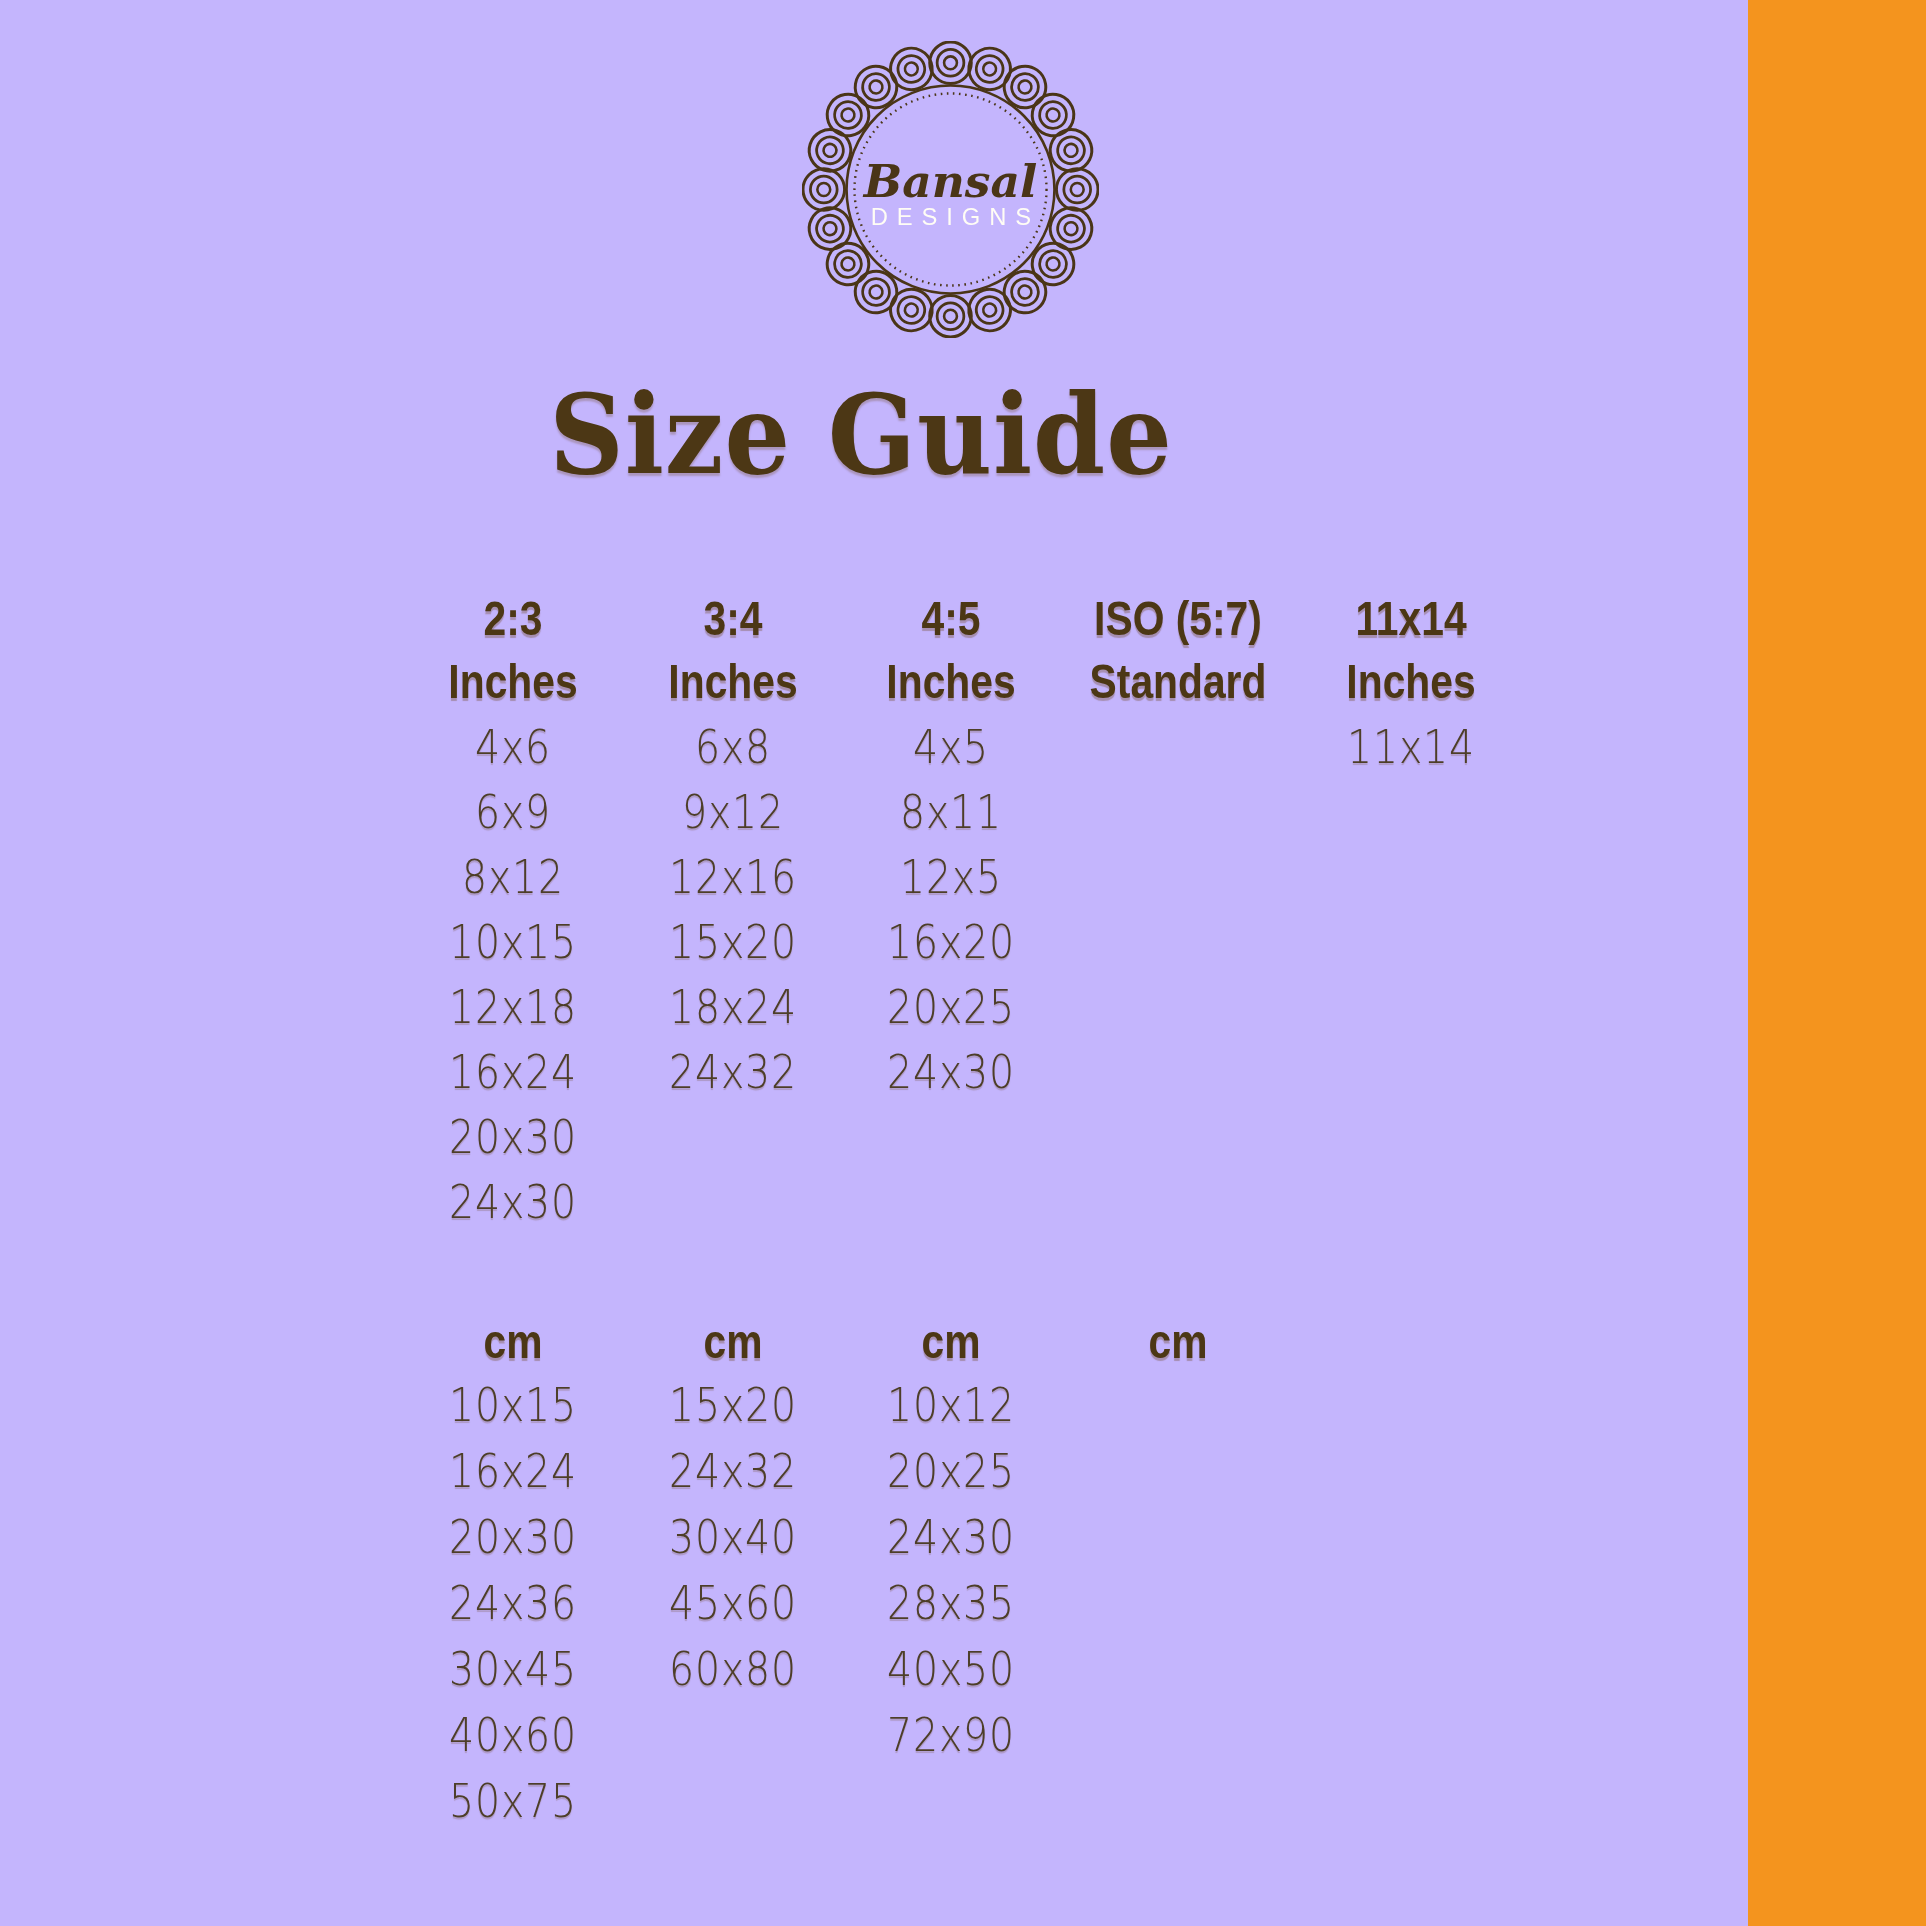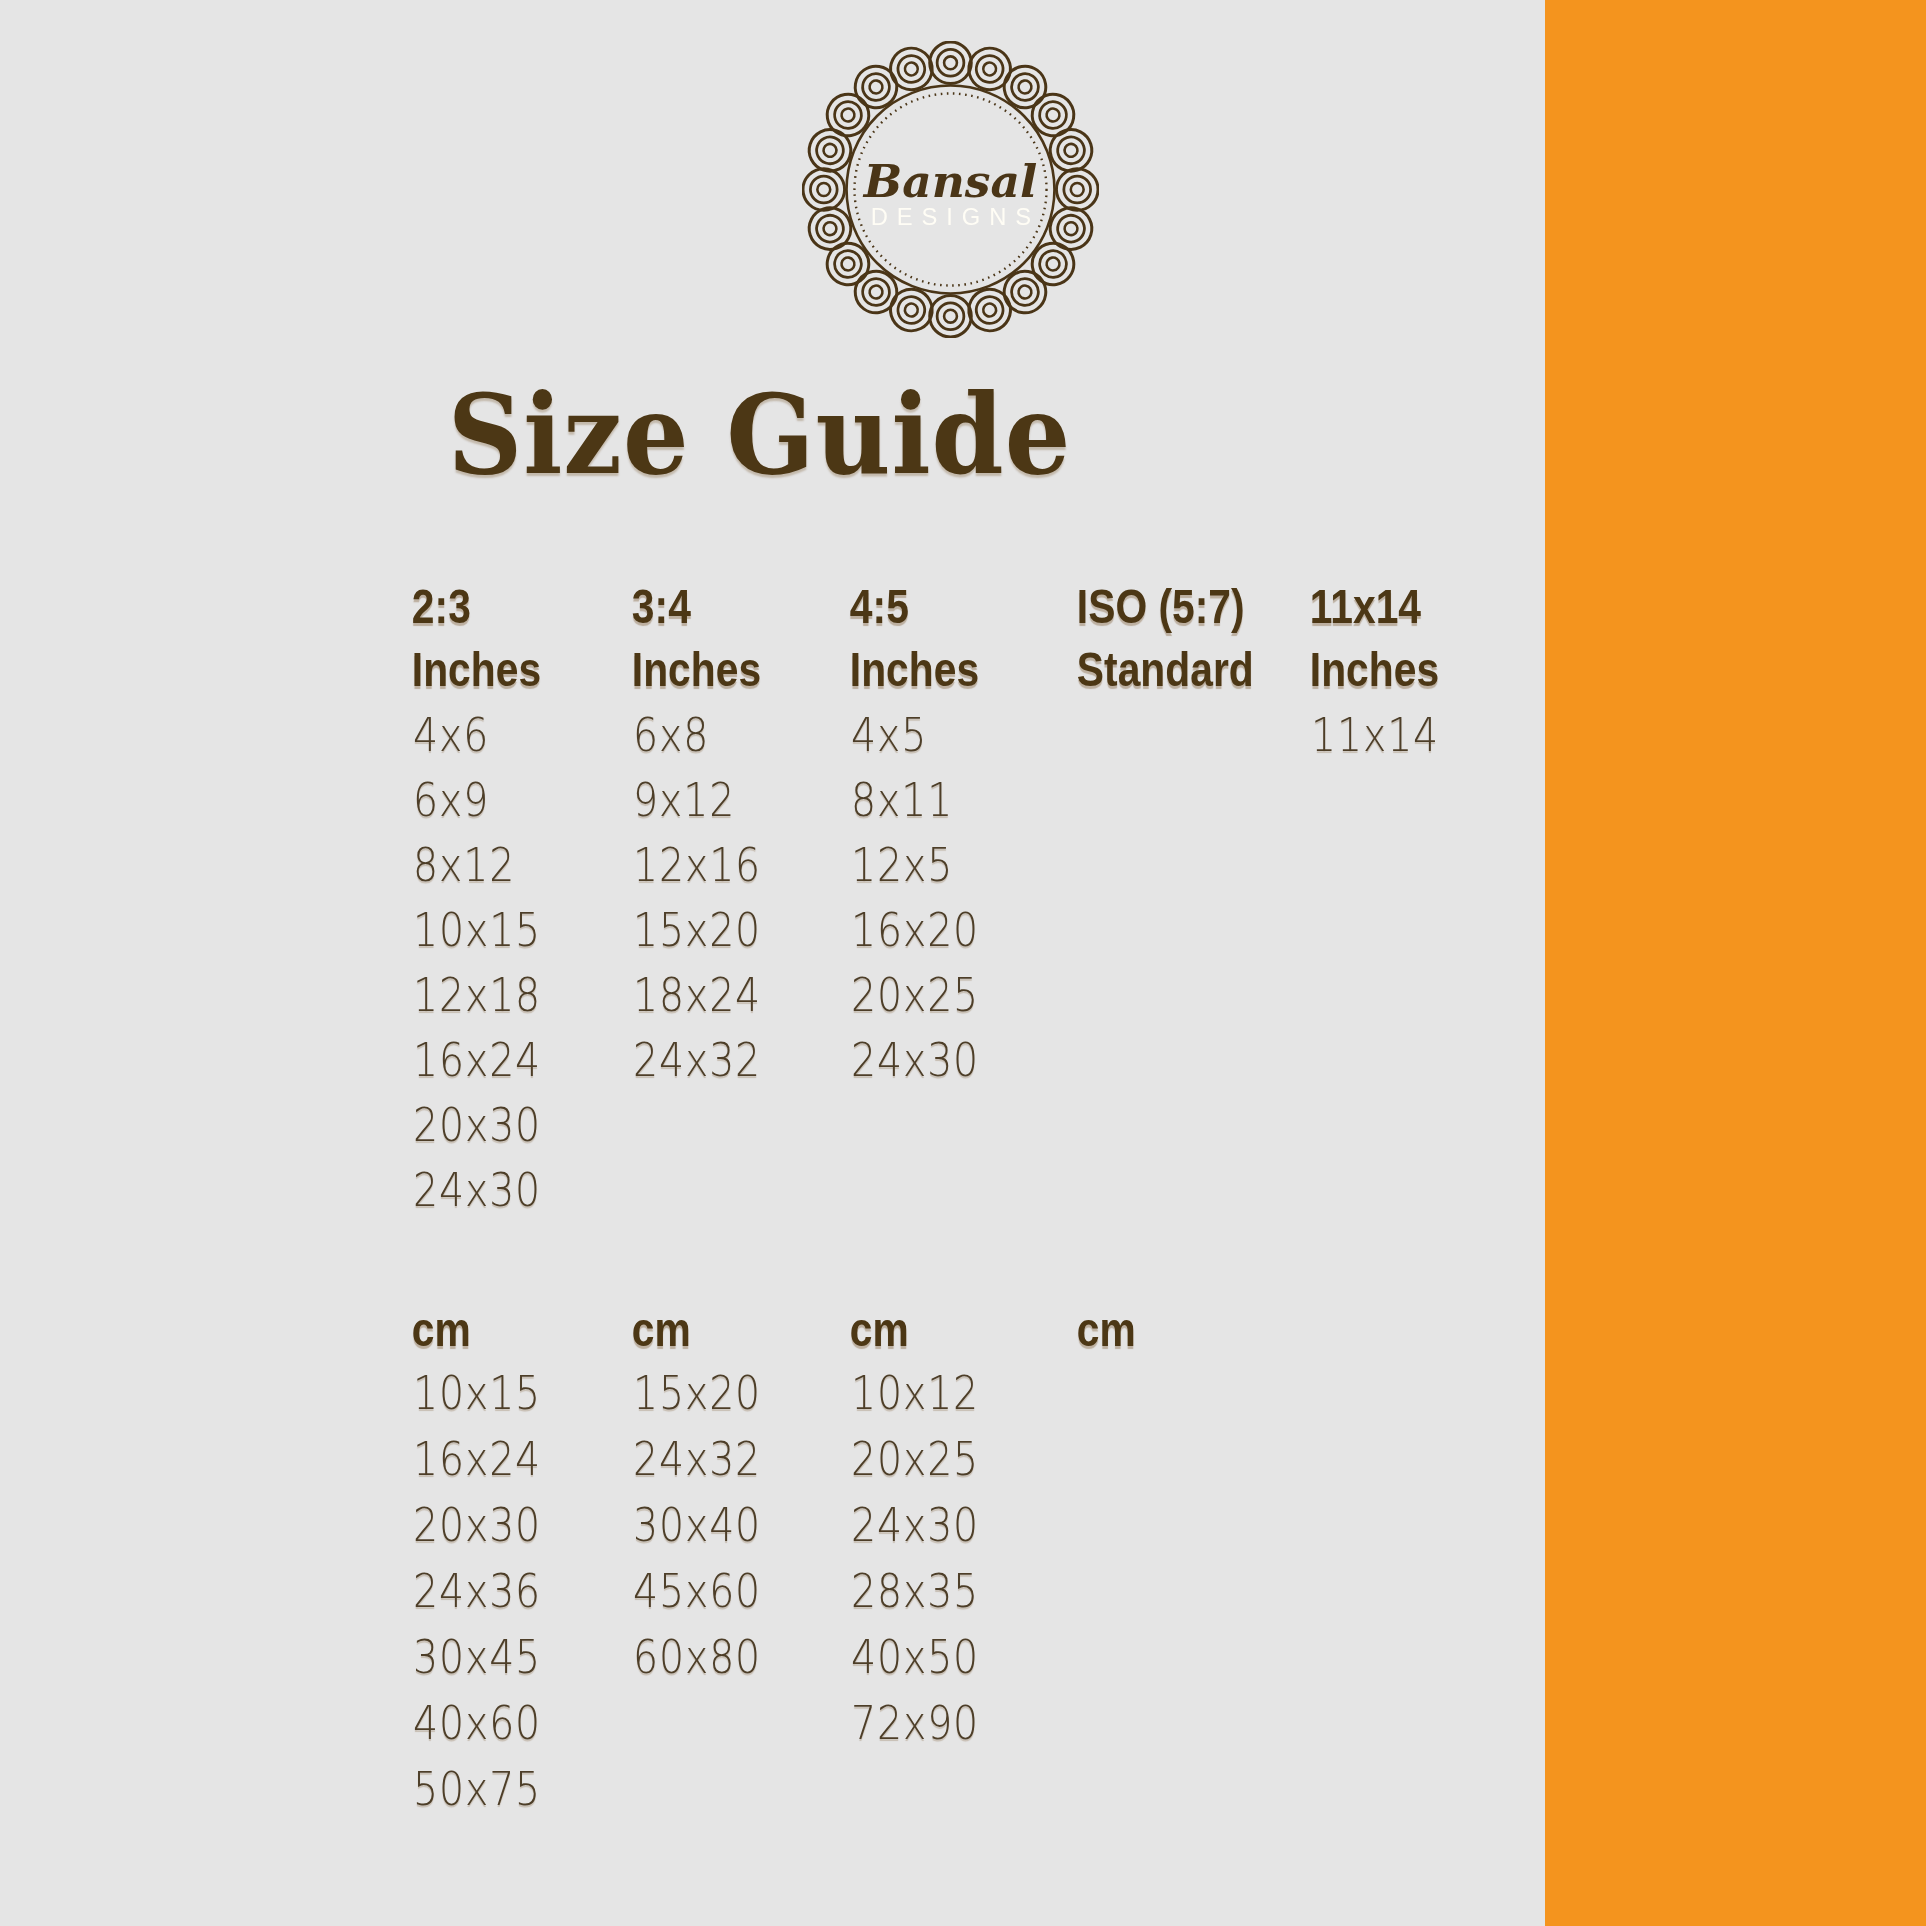--- a/index.html
+++ b/index.html
@@ -1,18 +1,18 @@
 <!DOCTYPE html>
 <html><head>
 <meta charset="utf-8">
 <style>
   html,body{margin:0;padding:0;background:#F4941E;}
   .canvas{
-    position:relative;width:1545px;height:1927px;overflow:hidden;
-    background:#e5e5e5;
+    position:relative;width:1748px;height:1927px;overflow:hidden;
+    background:#c4b5fd;
     font-family:"DejaVu Sans",sans-serif;
   }
   
   .logo{position:absolute;left:802px;top:41px;}
   .logo-brand{
     font-family:"DejaVu Serif",serif;font-style:italic;font-weight:bold;
     font-size:46px;fill:#4A3517;
   }
   .logo-sub{
     font-family:"Liberation Sans",sans-serif;font-size:24px;
@@ -23,21 +23,21 @@
     position:absolute;top:379px;left:-13px;width:100%;margin:0;
     text-align:center;font-family:"DejaVu Serif",serif;font-weight:bold;
     font-size:111px;line-height:1;color:#4C3715;letter-spacing:1px;
     transform:scaleX(.93);transform-origin:50% 50%;
     text-shadow:0 3px 2px rgba(96,54,4,.25);
   }
   
   .section{position:absolute;left:0;top:0;width:100%;height:0;}
   .inches-section{top:576px;}
   .cm-section{top:1305px;}
-  .col{position:absolute;top:0;width:238px;text-align:left;}
+  .col{position:absolute;top:12px;width:238px;text-align:center;}
   .hline{
     font-family:"Liberation Sans",sans-serif;font-weight:800;
     color:#4C3715;white-space:nowrap;
     transform:scaleX(.85);transform-origin:50% 50%;
     text-shadow:0 3px 1px rgba(96,54,4,.3);
   }
   .ratio{height:61px;line-height:61px;font-size:48px;}
   .unit{height:65px;line-height:65px;font-size:48px;}
   .cm-section .unit{height:55px;line-height:50px;}
   .size{

